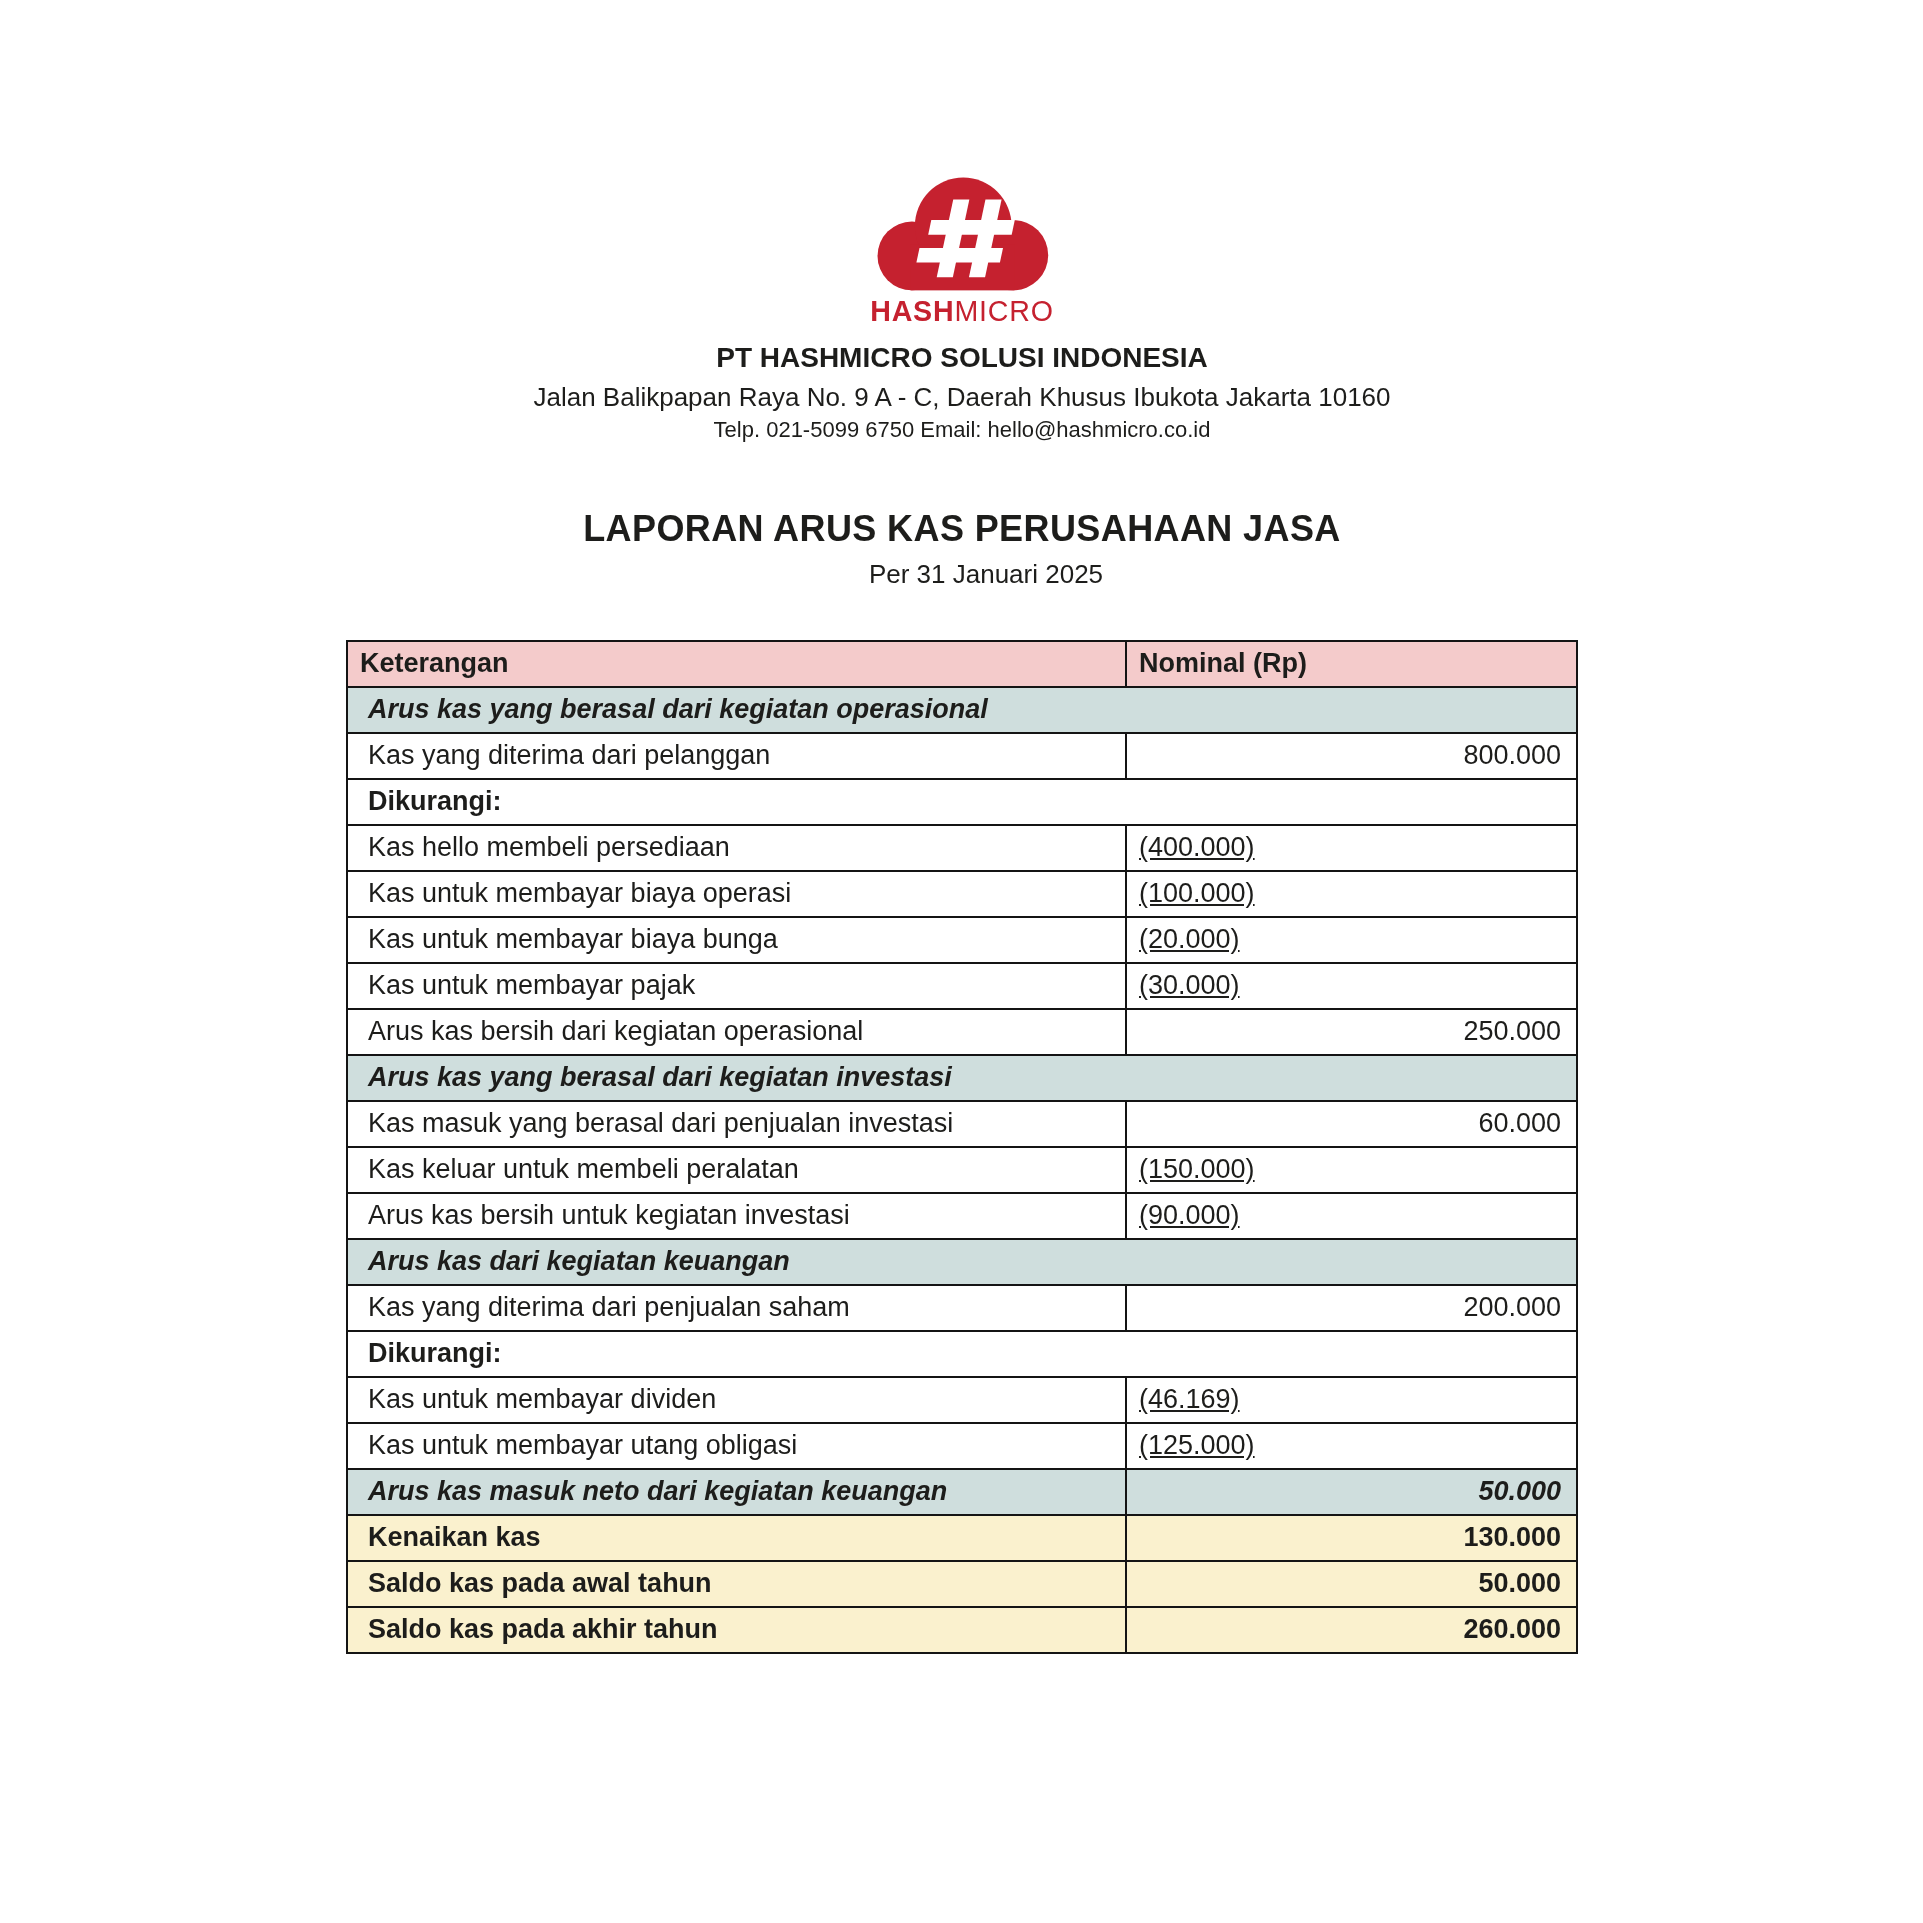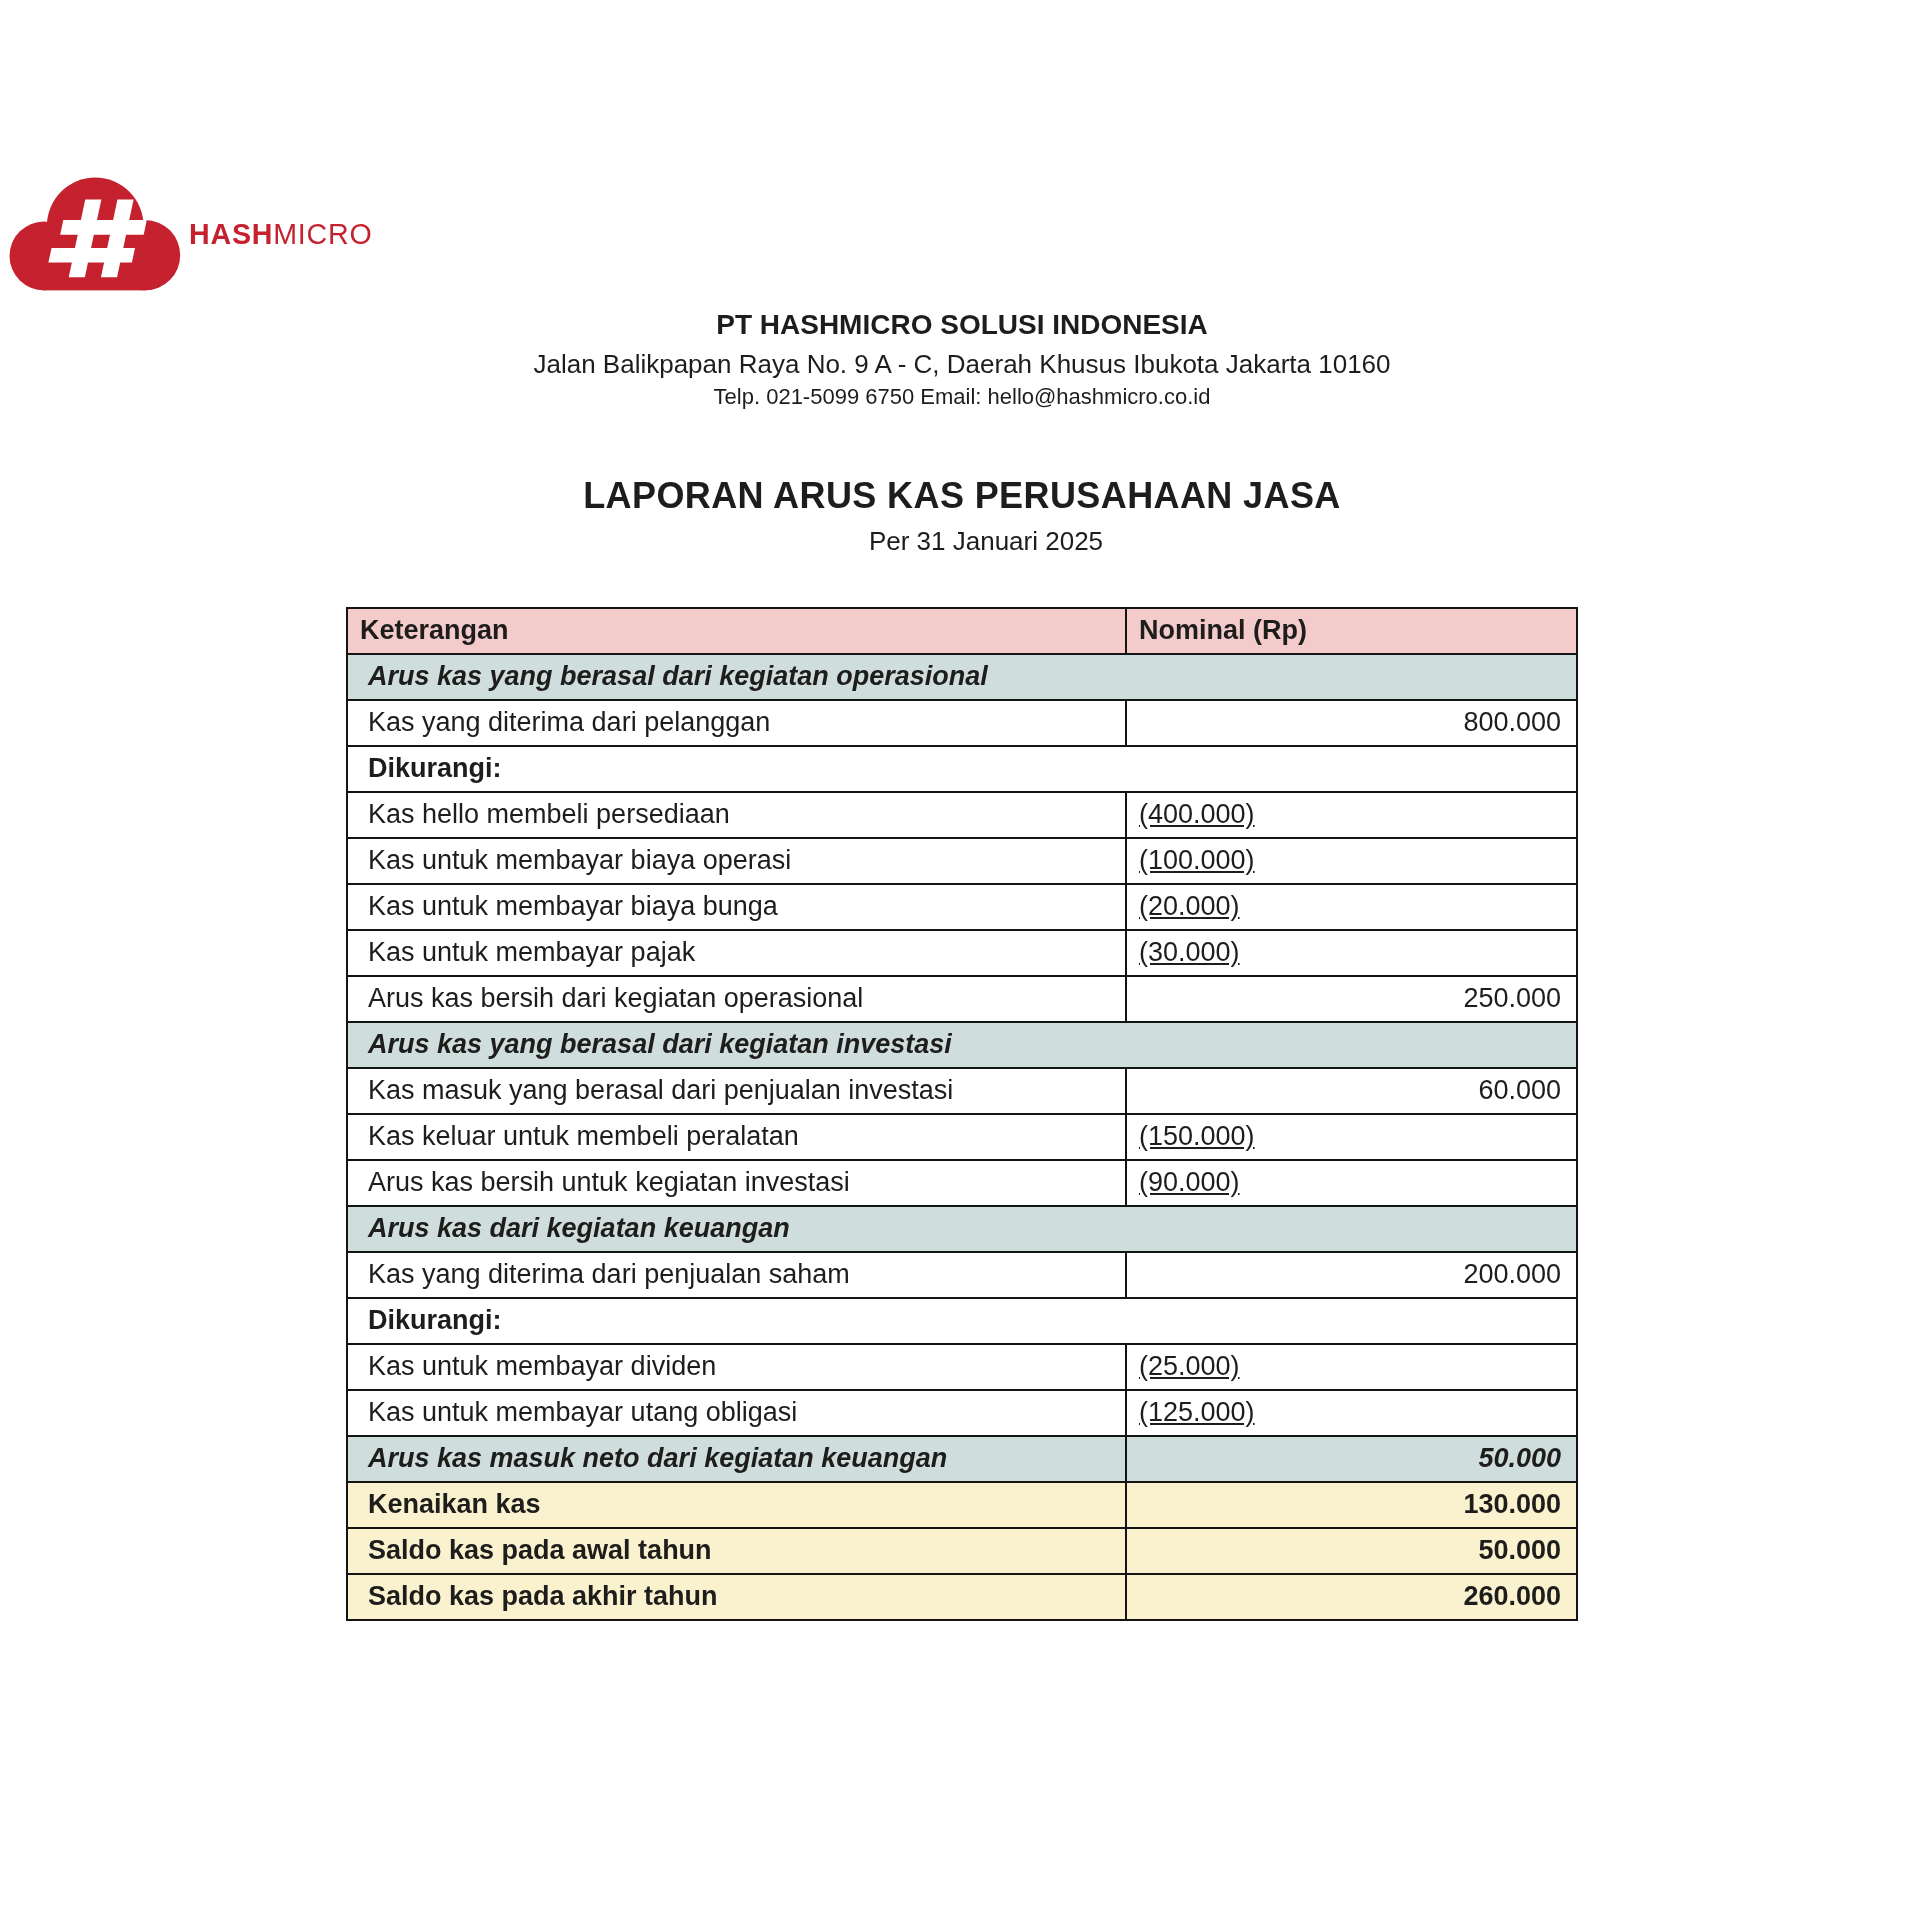--- a/index.html
+++ b/index.html
@@ -7,21 +7,21 @@
   .page{
     position:relative;
     width:1924px;height:1924px;
     background:var(--page-bg,#ffffff);
     font-family:"Liberation Sans","DejaVu Sans",sans-serif;
     color:var(--text,#1d1d1b);
     box-sizing:border-box;
     padding-top:173px;
   }
   .doc-header{text-align:center;}
-  .logo{display:flex;flex-direction:row;align-items:center;}
+  .logo{display:flex;flex-direction:column;align-items:center;}
   .logo svg{display:block;}
   .brand{
     margin-top:4.5px;
     font-size:28.6px;
     letter-spacing:0.8px;
     color:var(--logo-red,#c5212f);
     line-height:1;
   }
   .brand .b-bold{font-weight:800;}
   .brand .b-light{font-weight:400;}
@@ -162,21 +162,21 @@
         </tr>
         <tr class="r-item">
           <td class="lbl">Kas yang diterima dari penjualan saham</td>
           <td class="val-right">200.000</td>
         </tr>
         <tr class="r-subhead">
           <td colspan="2" class="lbl">Dikurangi:</td>
         </tr>
         <tr class="r-item">
           <td class="lbl">Kas untuk membayar dividen</td>
-          <td class="val-left">(25.000)</td>
+          <td class="val-left">(46.169)</td>
         </tr>
         <tr class="r-item">
           <td class="lbl">Kas untuk membayar utang obligasi</td>
           <td class="val-left">(125.000)</td>
         </tr>
         <tr class="r-neto">
           <td class="lbl">Arus kas masuk neto dari kegiatan keuangan</td>
           <td class="val-right">50.000</td>
         </tr>
         <tr class="r-summary">

